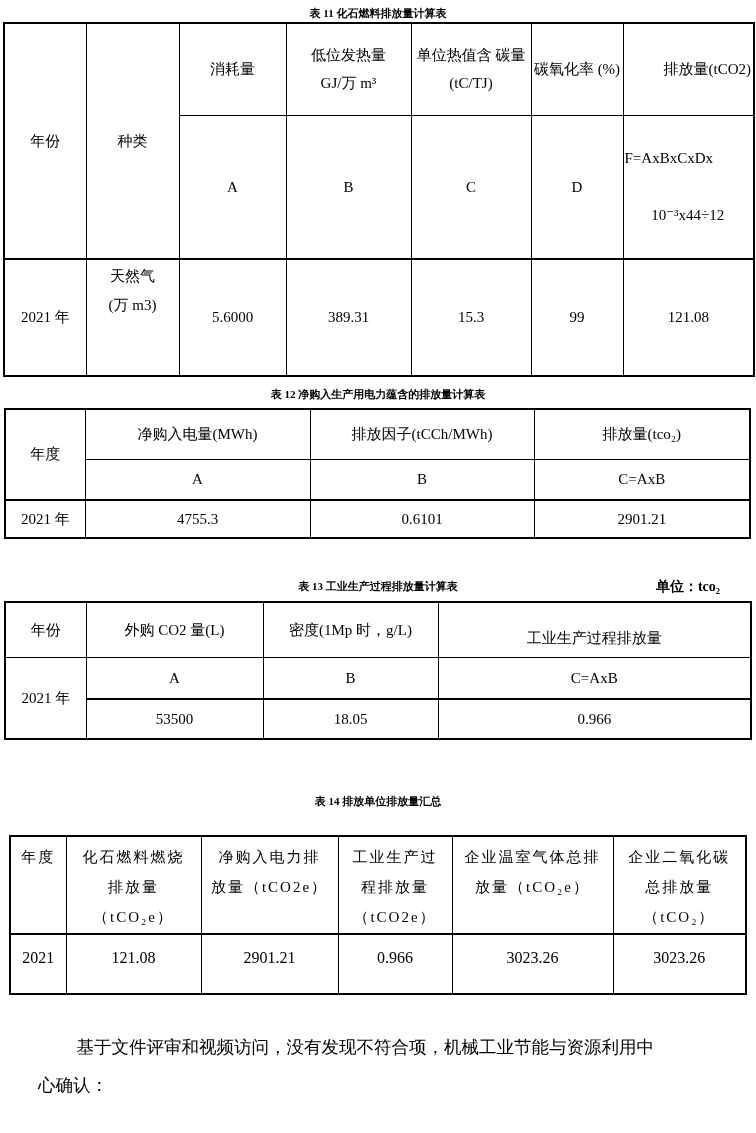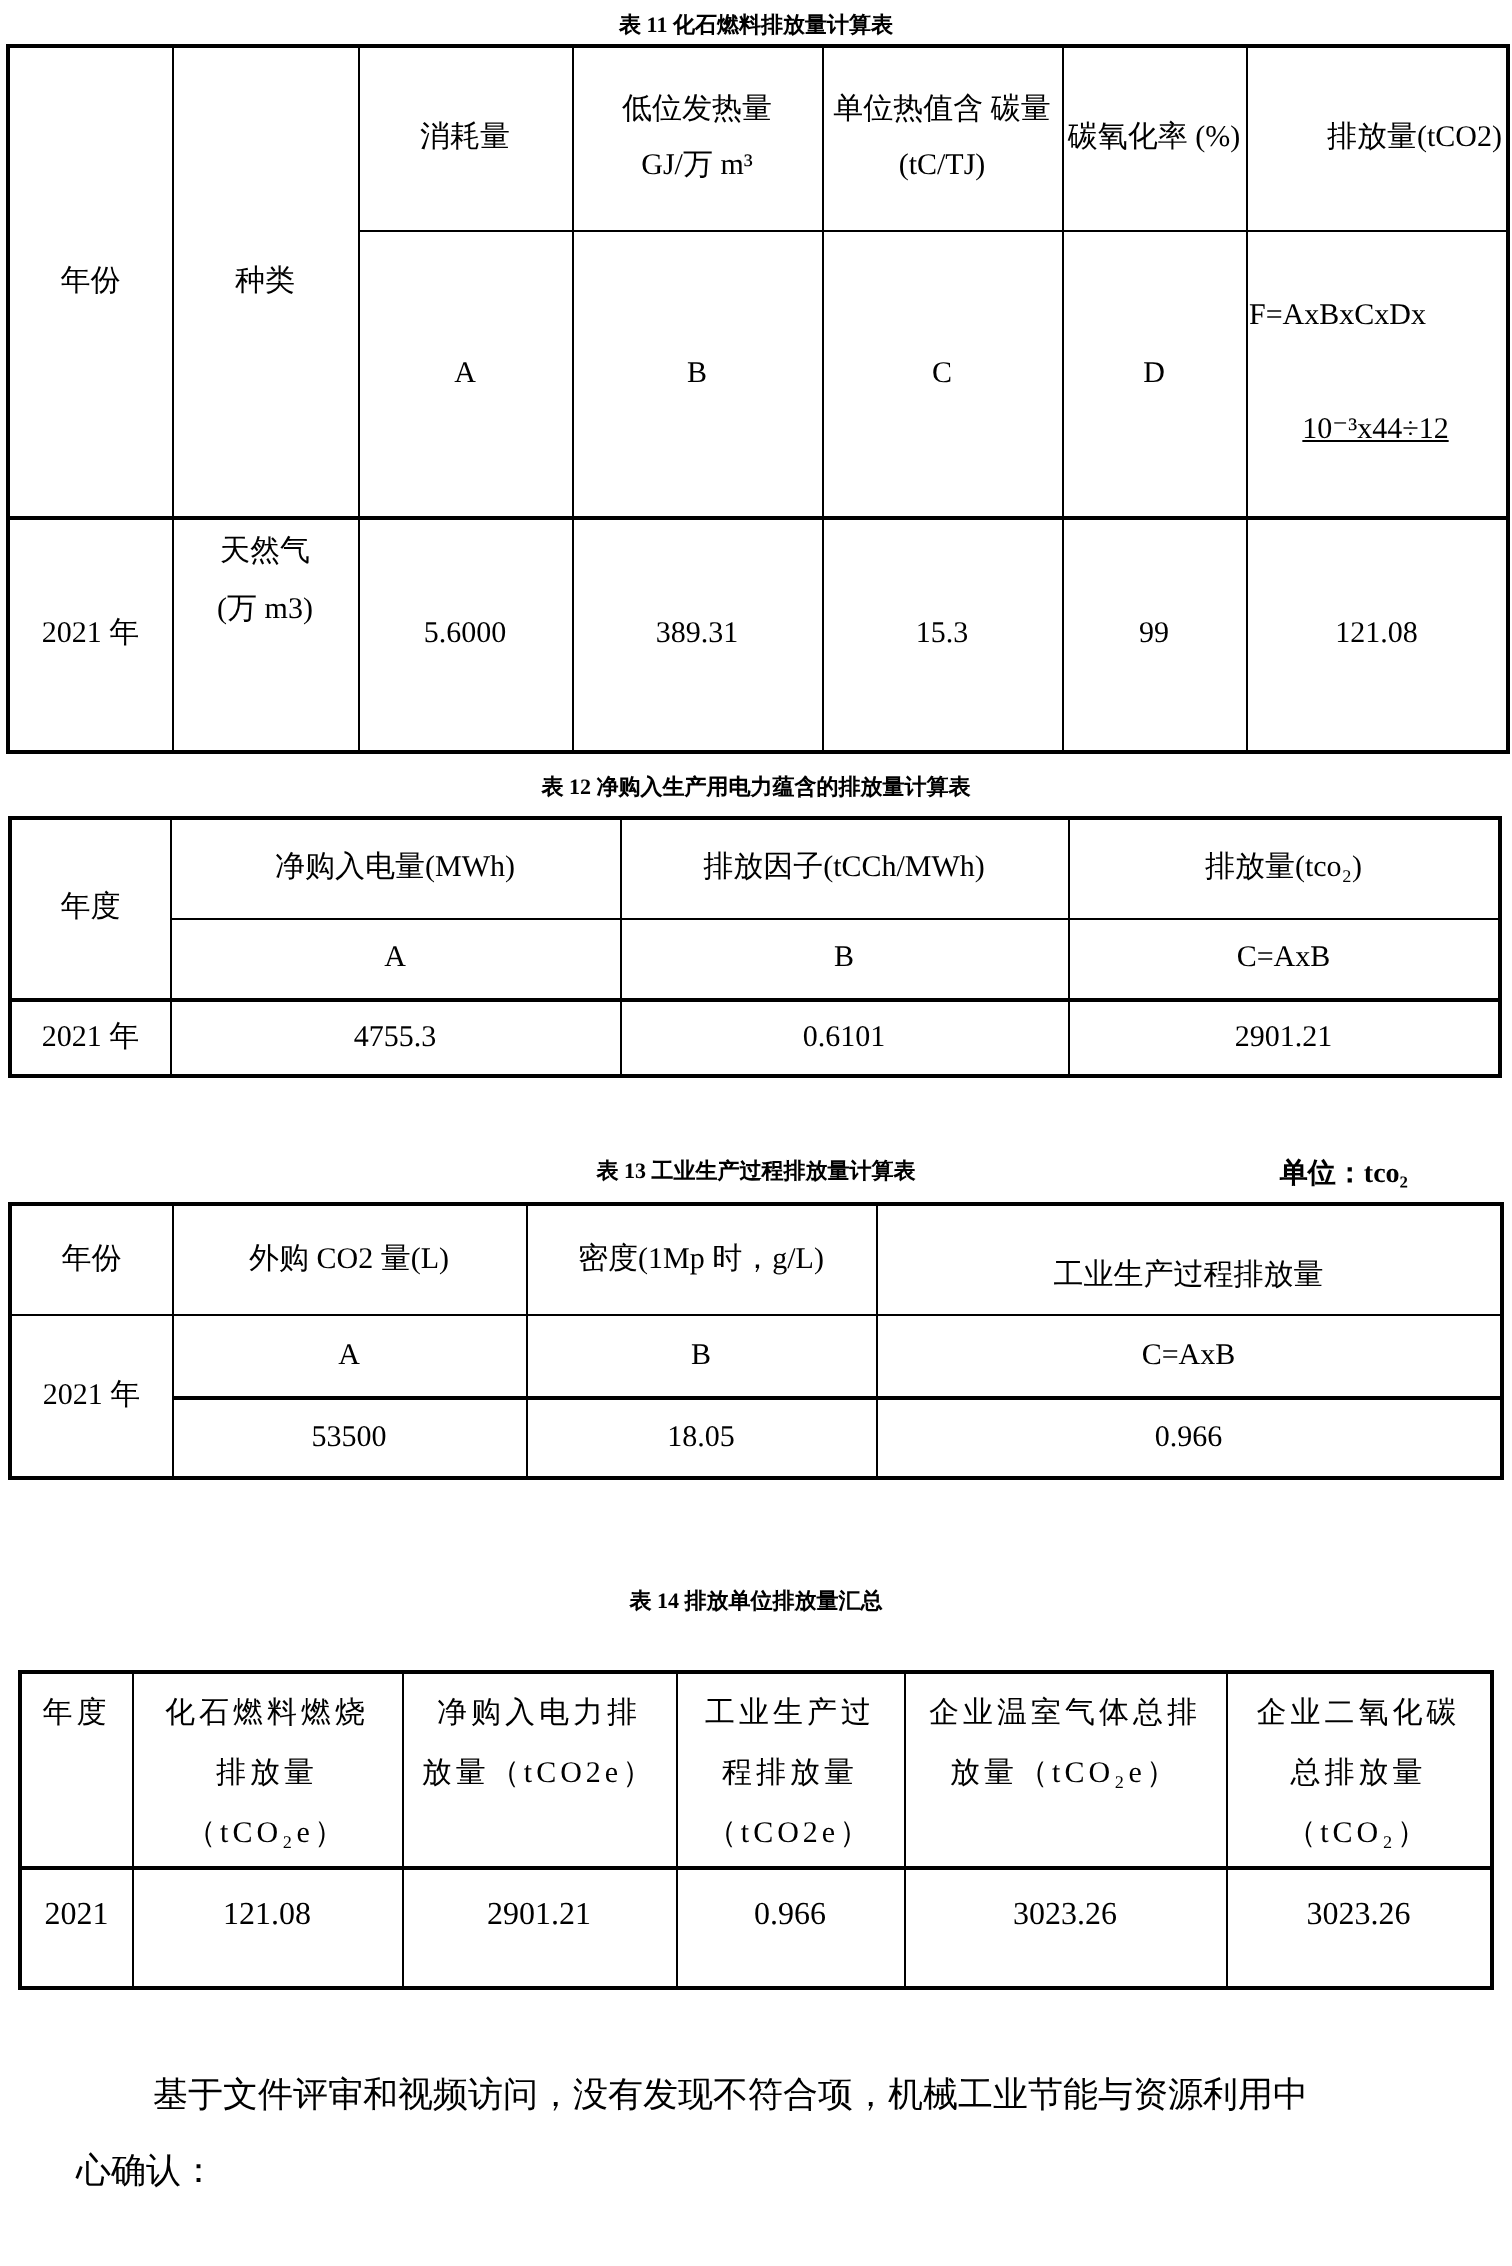--- a/index.html
+++ b/index.html
@@ -36,33 +36,33 @@
   }
   tr.thick td{border-top-width:2px;}
 
   
   .t11{margin-left:3px;width:750px;}
   .t11 .r1{height:92px;}
   .t11 .r2{height:80px;}
   .t11 .r3{height:117px;}
   .t11 .emission-head{text-align:right;padding-left:1px;}
   .t11 .f-cell{text-align:left;padding-left:1px;vertical-align:middle;}
-  .t11 .f-cell .f2{text-align:center;text-decoration:underline;}
+  .t11 .f-cell .f2{text-align:center;}
   .t11 .type-cell{vertical-align:top;padding-top:2px;}
 
   
   .t12{margin-left:4px;width:745px;margin-top:5px;}
   .t12 .r1{height:50px;}
   .t12 .r2{height:41px;}
   .t12 .r3{height:38px;}
 
   
   .t13-titlebar{position:relative;height:20px;margin-top:38px;}
   .t13-titlebar .unit{
-    position:absolute;right:52px;top:1px;
+    position:absolute;right:36px;top:1px;
     font-weight:bold;font-size:14px;
   }
   .t13{margin-left:4px;width:746px;margin-top:4px;}
   .t13 .r1{height:55px;}
   .t13 .r2{height:42px;}
   .t13 .r3{height:40px;}
   .t13 .process-head{vertical-align:bottom;padding-bottom:4px;}
 
   
   .t14-title{margin-top:52px;}

